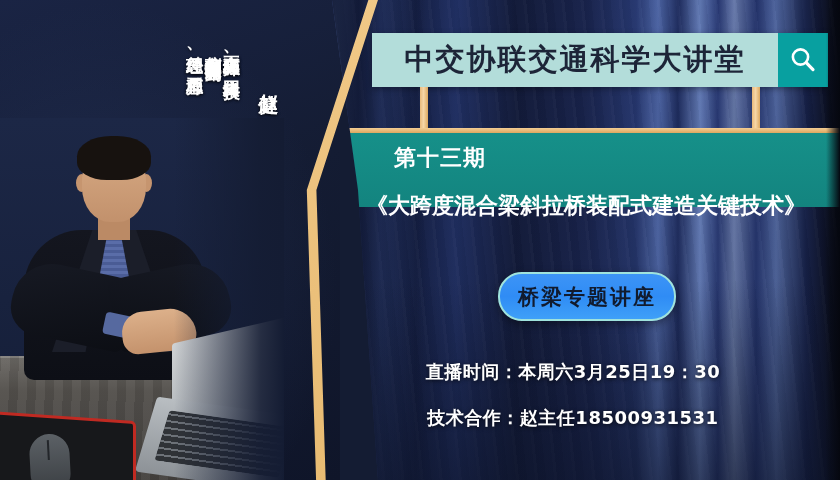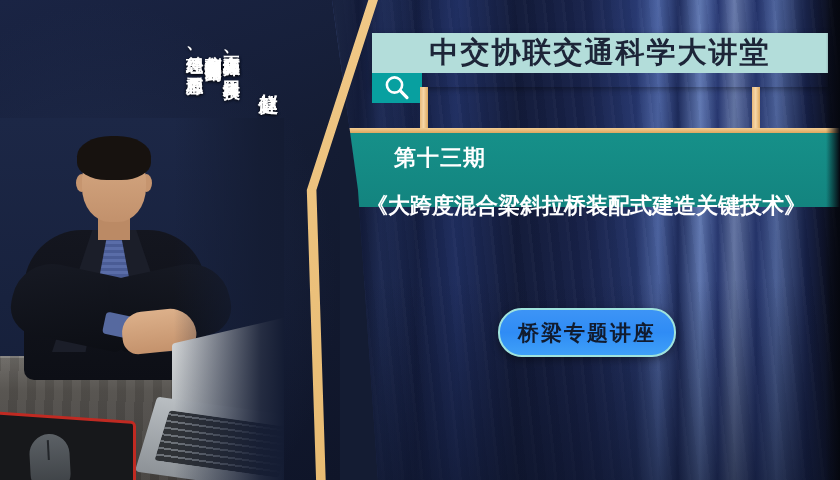--- a/index.html
+++ b/index.html
@@ -167,21 +167,20 @@
   }
   .bg-dark-bottom{
     position:absolute;left:0;bottom:0;width:534px;height:200px;
     background:linear-gradient(180deg,rgba(12,18,38,0),rgba(12,18,38,.55));
   }
 
   
   .title-bar{
     position:absolute;left:66px;top:33px;width:456px;height:54px;display:flex;align-items:stretch;
     box-shadow:0 2px 6px rgba(0,0,0,.35);
-    flex-direction:column;
   }
   .title-text{
     flex:1;background:#b3ddda;display:flex;align-items:center;justify-content:center;
     color:#1d2538;font-size:29px;font-weight:bold;letter-spacing:2px;
   }
   .search-box{
     width:50px;background:#08a0a0;display:flex;align-items:center;justify-content:center;
   }
   .search-box svg{display:block;}
 
@@ -209,21 +208,20 @@
   }
 
   
   .badge{
     position:absolute;left:192px;top:272px;width:174px;height:45px;
     border-radius:24px;background:linear-gradient(180deg,#3d94f6 0%,#2f8cf5 50%,#3fa0f8 100%);
     border:2px solid #9fe3dd;
     display:flex;align-items:center;justify-content:center;
     color:#111b2e;font-size:21px;font-weight:bold;letter-spacing:2px;
     box-shadow:0 3px 9px rgba(0,0,0,.38);
-    margin-top:36px;
   }
 
   
   .info{
     position:absolute;left:0;top:360px;width:534px;text-align:center;
   }
   .info-line{
     color:#ffffff;font-size:18px;font-weight:bold;letter-spacing:.5px;
     text-shadow:0 1px 4px rgba(0,0,0,.75);
   }
@@ -295,19 +293,23 @@
     <div class="pillar pillar-2"></div>
     <div class="gold-rail"></div>
 
     <div class="subtitle-panel">
       <div class="sub-line1">第十三期</div>
       <div class="sub-line2">《大跨度混合梁斜拉桥装配式建造关键技术》</div>
     </div>
 
     <div class="badge">桥梁专题讲座</div>
 
+    <div class="info">
+      <div class="info-line">直播时间：本周六3月25日19：30</div>
+      <div class="info-line">技术合作：赵主任18500931531</div>
+    </div>
 
     <div class="right-edge"></div>
   </div>
 
   <div class="gold-diag"></div>
 
 </div>
 
 </body></html>

